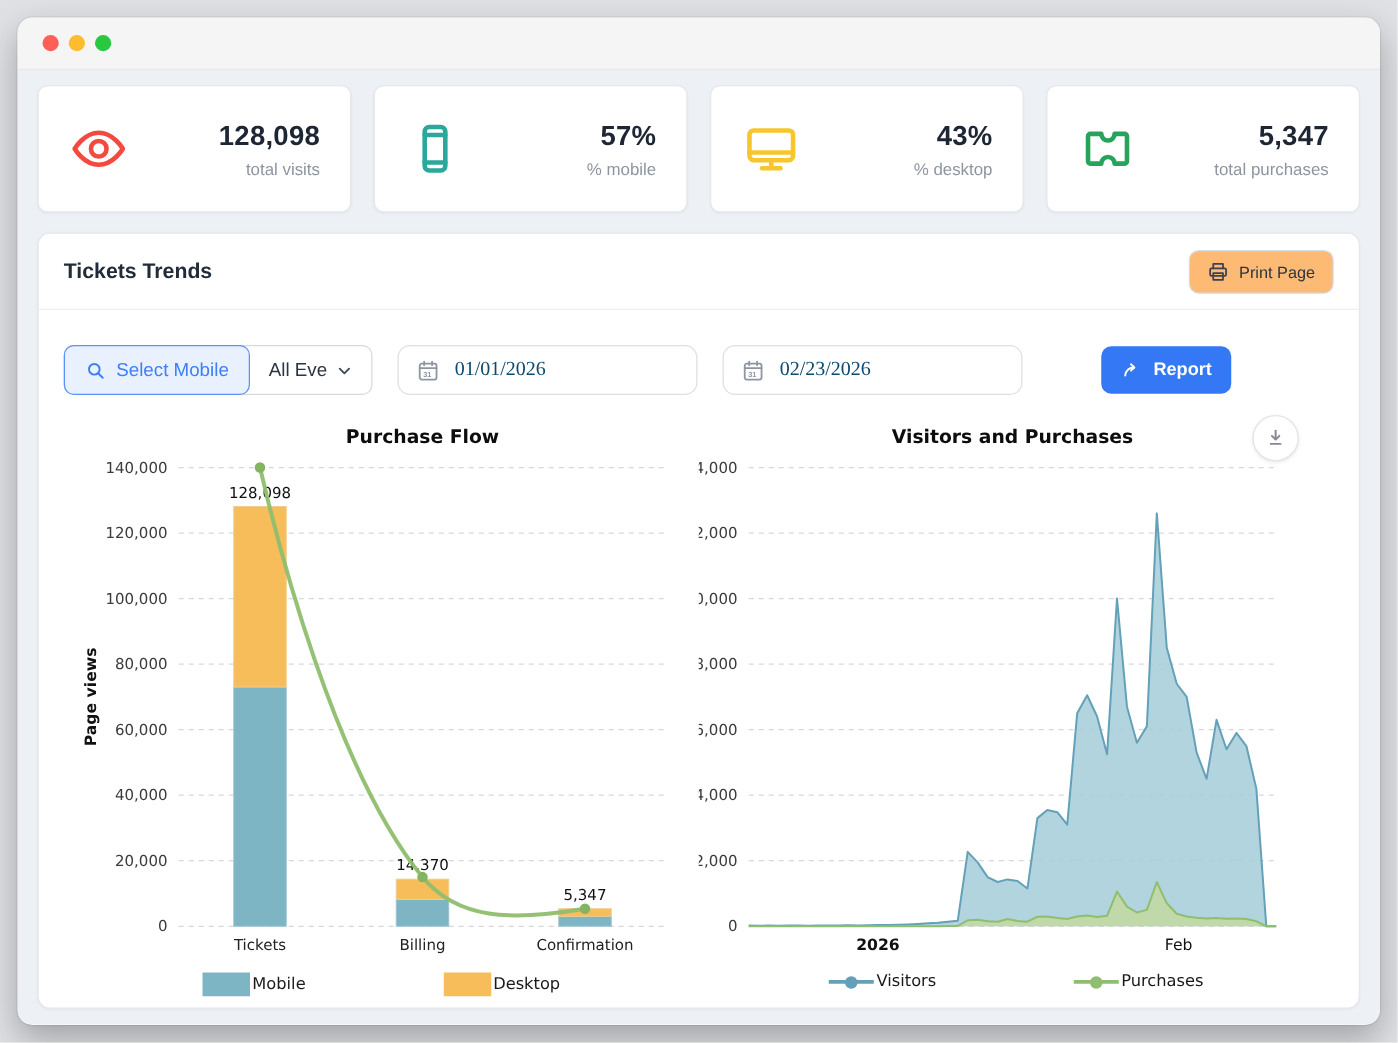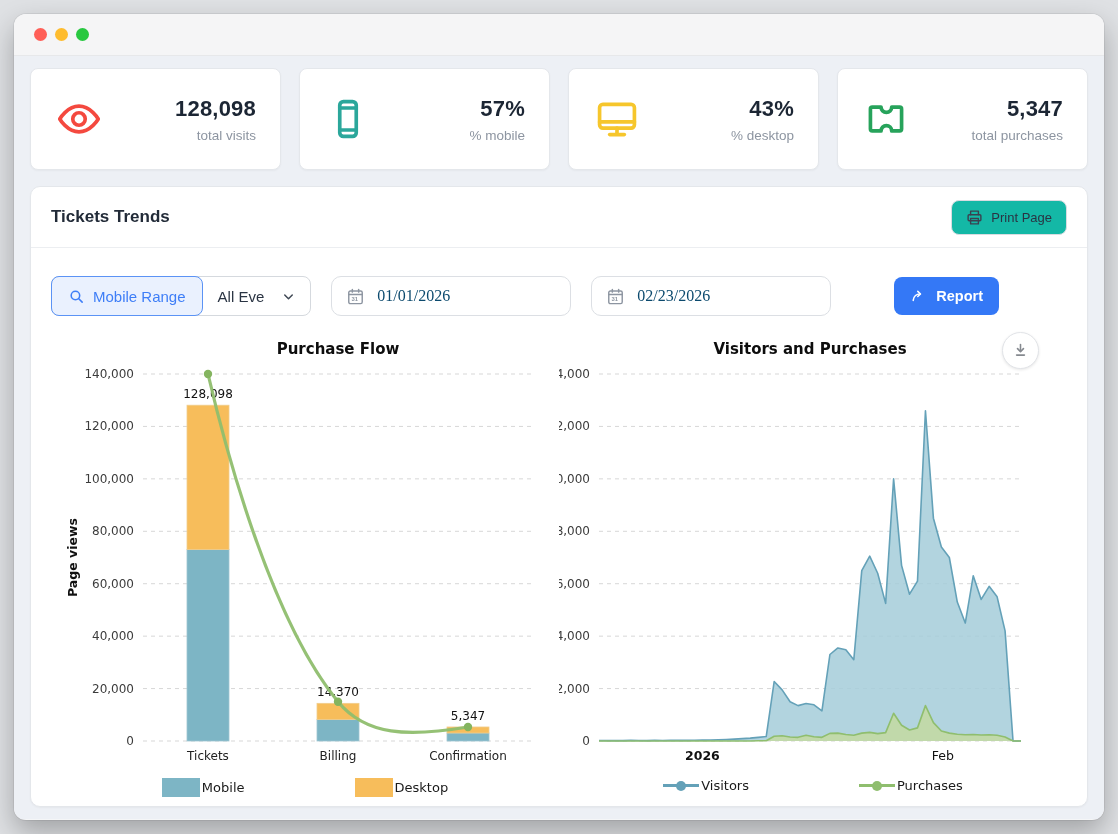--- a/index.html
+++ b/index.html
@@ -25,33 +25,33 @@
   .stat-text { flex:1; text-align:right; }
   .stat-value { font-size:22px; font-weight:700; color:#1c2634; letter-spacing:.2px; }
   .stat-label { font-size:13.5px; color:#8d95a1; margin-top:6px; }
 
   
   .trends-card { flex:1; background:#fff; border:1px solid #e4e7eb; border-radius:10px;
     box-shadow:0 1px 2px rgba(0,0,0,.04); display:flex; flex-direction:column; overflow:hidden; }
   .trends-header { height:60px; display:flex; align-items:center; justify-content:space-between; padding:0 20px; }
   .trends-title { font-size:17px; font-weight:700; color:#222b38; }
   .print-btn { display:flex; align-items:center; gap:8px; height:35px; padding:0 14px;
-    background:#14b8a6; border:1px solid #d9dce1; border-radius:8px; font-size:13px; color:#2a3443;
+    background:#fdba74; border:1px solid #d9dce1; border-radius:8px; font-size:13px; color:#2a3443;
     font-family:inherit; cursor:pointer; }
   .print-btn svg { width:17px; height:17px; stroke:#3a4250; }
   .divider { height:1px; background:#eceef1; }
 
   
   .filter-row { display:flex; align-items:center; padding:28px 20px 0 20px; gap:20px; }
   .range-group { display:flex; height:40px; border:1px solid #d5d9de; border-radius:8px; background:#fff; }
   .select-range-btn { display:flex; align-items:center; gap:8px; padding:0 16px; margin:-1px;
     height:40px; background:#eaf1fe; border:1px solid #5b93f5; border-radius:8px;
     color:#3e7ef7; font-size:15px; font-weight:500; font-family:inherit; cursor:pointer; }
   .select-range-btn svg { width:17px; height:17px; stroke:#3e7ef7; }
-  .event-select { display:flex; align-items:center; gap:17px; padding:0 14px 0 16px; color:#2a3443;
+  .event-select { display:flex; align-items:center; gap:6px; padding:0 14px 0 16px; color:#2a3443;
     font-size:15px; cursor:pointer; }
   .event-select svg { width:15px; height:15px; stroke:#3f4854; }
   .date-field { display:flex; align-items:center; gap:12px; width:240px; height:40px;
     border:1px solid #dcdfe4; border-radius:10px; background:#fff; padding:0 14px; }
   .date-field svg { width:19px; height:19px; stroke:#8d95a1; flex:0 0 19px; }
   .date-field input { border:none; outline:none; font-size:16px; color:#0c4a6e; width:100%;
     font-family:Liberation Serif, serif; background:transparent; }
   .report-btn { display:flex; align-items:center; gap:9px; height:38px; padding:0 16px;
     border:none; border-radius:8px; color:#fff; font-size:14.5px; font-weight:600;
     font-family:inherit; cursor:pointer; }
@@ -157,21 +157,21 @@
         </div>
         <div class="divider"></div>
 
         <div class="filter-row">
           <div class="range-group">
             <button class="select-range-btn">
               <svg viewBox="0 0 24 24" fill="none" stroke-width="2.2" stroke-linecap="round">
                 <circle cx="10.5" cy="10.5" r="6"></circle>
                   <line x1="15.2" y1="15.2" x2="20" y2="20"></line>
               </svg>
-              <span>Mobile Range</span>
+              <span>Select Mobile</span>
             </button>
             <div class="event-select">
               <span>All Eve</span>
               <svg viewBox="0 0 24 24" fill="none" stroke-width="2.4" stroke-linecap="round" stroke-linejoin="round">
                 <polyline points="6 9.5 12 15.5 18 9.5"></polyline>
               </svg>
             </div>
           </div>
 
           <div class="date-field">

